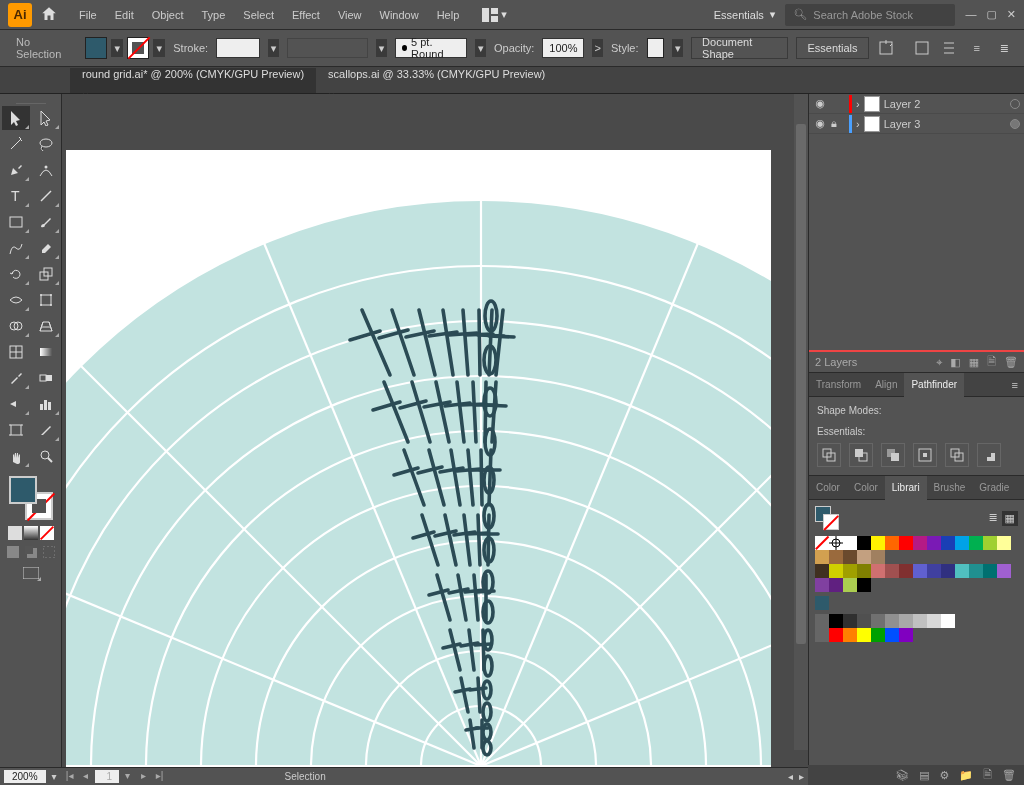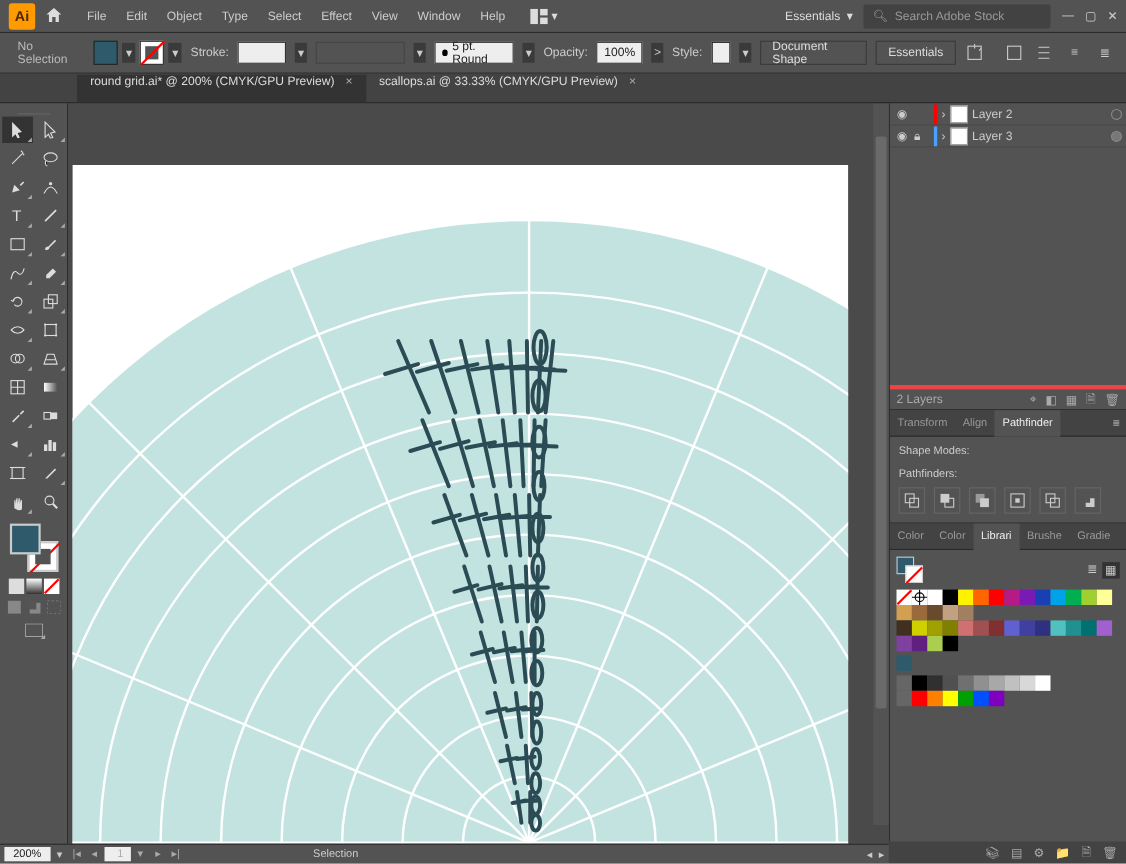--- a/index.html
+++ b/index.html
@@ -22,21 +22,21 @@
 .fill-stroke-ind { display:flex; gap:4px; align-items:center; }
 .swatch-box { width:22px; height:22px; border:1px solid #222; position:relative; }
 .dd-caret { width:12px; height:18px; background:#3a3a3a; display:flex; align-items:center; justify-content:center; }
 .ctrl-label { color:#ccc; }
 .ctrl-input { background:#eee; color:#222; border:1px solid #333; padding:2px 6px; height:20px; display:flex; align-items:center; }
 .btn { background:#535353; border:1px solid #3a3a3a; padding:3px 10px; color:#ddd; height:22px; display:flex; align-items:center; }
 .icon-btn-sm { width:22px; height:22px; display:flex; align-items:center; justify-content:center; color:#ccc; }
 
 
 .tabbar { height:27px; background:#434343; display:flex; align-items:flex-end; padding-left:70px; border-bottom:1px solid #222; }
-.doc-tab { height:25px; padding:0 12px; display:flex; align-items:flex-start; gap:10px; color:#ddd; font-size:11px; }
+.doc-tab { height:25px; padding:0 12px; display:flex; align-items:flex-start; gap:10px; color:#ddd; font-size:11px;flex-direction:column; }
 .doc-tab.active { background:#333; }
 .doc-tab .x { color:#aaa; cursor:pointer; }
 
 
 .main { position:absolute; top:94px; left:0; right:0; bottom:18px; display:flex; }
 .tool-panel { width:62px; background:#535353; border-right:1px solid #2a2a2a; display:flex; flex-direction:column; align-items:center; padding-top:2px; position:relative; }
 .tool-grid { display:grid; grid-template-columns:28px 28px; gap:2px; }
 .tool-btn { width:28px; height:24px; display:flex; align-items:center; justify-content:center; color:#ddd; position:relative; }
 .tool-btn.sel { background:#333; }
 .tool-btn .corner { position:absolute; right:1px; bottom:1px; width:0; height:0; border-right:4px solid #aaa; border-top:4px solid transparent; }
@@ -54,21 +54,21 @@
 
 .right-panels { width:216px; background:#535353; display:flex; flex-direction:column; border-left:1px solid #2a2a2a; }
 .panel-tabs { height:24px; background:#434343; display:flex; align-items:center; border-bottom:1px solid #2a2a2a; }
 .panel-tab { padding:0 7px; height:24px; display:flex; align-items:center; color:#999; font-size:10px; }
 .panel-tab.active { background:#535353; color:#eee; }
 .panel-menu-icon { margin-left:auto; padding:0 6px; color:#ccc; }
 .layer-row { height:20px; display:flex; align-items:center; gap:4px; padding:0 4px; border-bottom:1px solid #4a4a4a; }
 .layer-row .vis { width:14px; text-align:center; }
 .layer-row .thumb { width:16px; height:16px; background:#fff; border:1px solid #999; }
 .layer-row .sel-dot { width:10px; height:10px; border:1px solid #888; border-radius:50%; margin-left:auto; }
-.layers-footer { height:22px; border-top:4px solid #ef4444; display:flex; align-items:center; padding:0 6px; gap:8px; color:#aaa; margin-top:auto;justify-content:center; }
+.layers-footer { height:22px; border-top:2px solid #ef4444; display:flex; align-items:center; padding:0 6px; gap:8px; color:#aaa; margin-top:auto;justify-content:center; }
 .pf-section { padding:8px; }
 .pf-label { color:#ccc; font-size:10px; margin-bottom:6px; }
 .pf-row { display:flex; gap:8px; align-items:center; }
 .pf-btn { width:24px; height:24px; border:1px solid #666; display:flex; align-items:center; justify-content:center; }
 .pf-expand { border:1px solid #666; padding:3px 14px; color:#777; margin-left:auto; }
 
 .swatch-area { padding:6px; }
 .swatch-strip { display:flex; flex-wrap:wrap; }
 .sw { width:14px; height:14px; }
 
@@ -604,21 +604,21 @@
 
     <div style="border-top:1px solid #2a2a2a">
       <div class="panel-tabs">
         <div class="panel-tab">Transform</div>
         <div class="panel-tab">Align</div>
         <div class="panel-tab active">Pathfinder</div>
         <div class="panel-menu-icon">≡</div>
       </div>
       <div class="pf-section">
         <div class="pf-label">Shape Modes:</div>
-        <div class="pf-label" style="margin-top:10px">Pathfinders:</div>
+        <div class="pf-label" style="margin-top:10px">Essentials:</div>
         <div class="pf-row">
           <div class="pf-btn">
               <svg width="16" height="16">
                 <rect x="2" y="2" width="8" height="8" fill="none" stroke="#ccc"></rect>
                 <rect x="6" y="6" width="8" height="8" fill="none" stroke="#ccc"></rect>
               </svg>
             </div>
           <div class="pf-btn">
               <svg width="16" height="16">
                 <rect x="2" y="2" width="8" height="8" fill="#ccc"></rect>

